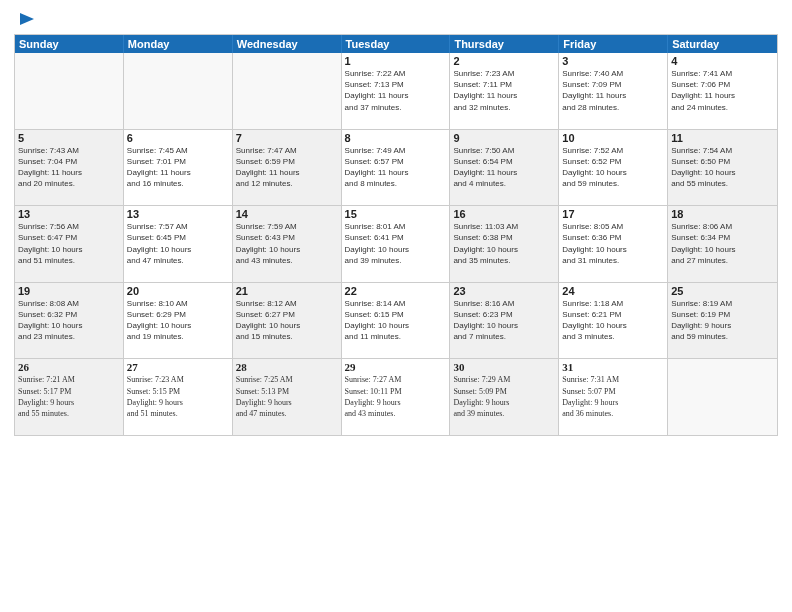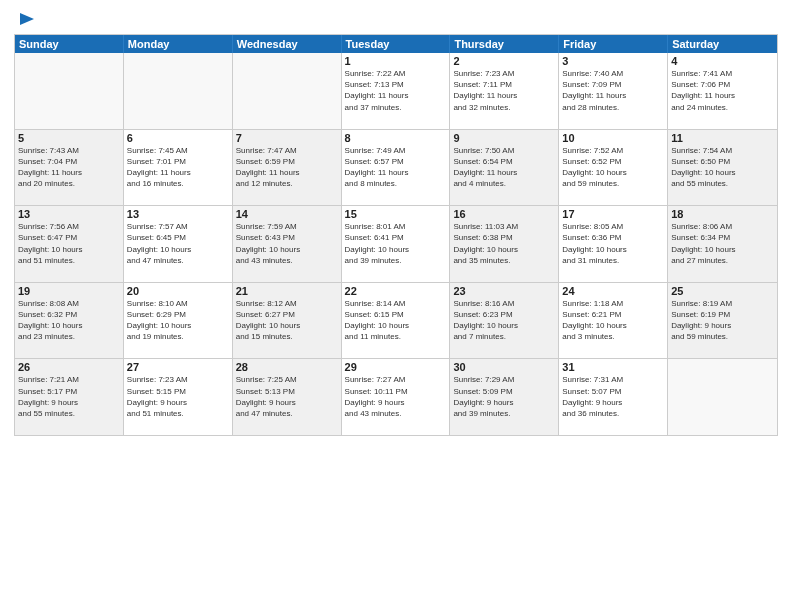--- a/index.html
+++ b/index.html
@@ -63,21 +63,21 @@
       flex: 1;
       display: flex;
       flex-direction: column;
     }
     .cal-row {
       display: grid;
       grid-template-columns: repeat(7, 1fr);
       flex: 1;
       border-bottom: 1px solid #ccc;
     }
-    .cal-row:last-child { border-bottom: none; }
+    .cal-row:last-child { border-bottom: none; font-family: Liberation Serif, serif; }
     .cal-cell {
       border-right: 1px solid #ccc;
       padding: 2px 3px;
       font-size: 8.5px;
       color: #333;
       vertical-align: top;
       background: #fff;
     }
     .cal-cell:last-child { border-right: none; }
     .cal-cell.empty { background: #f8f8f8; }

